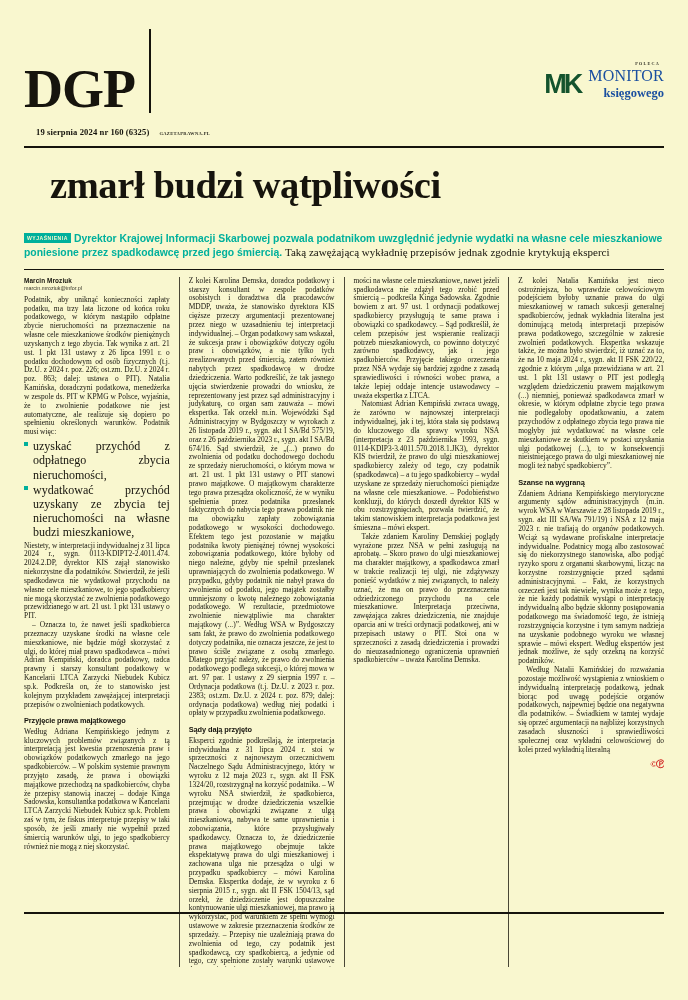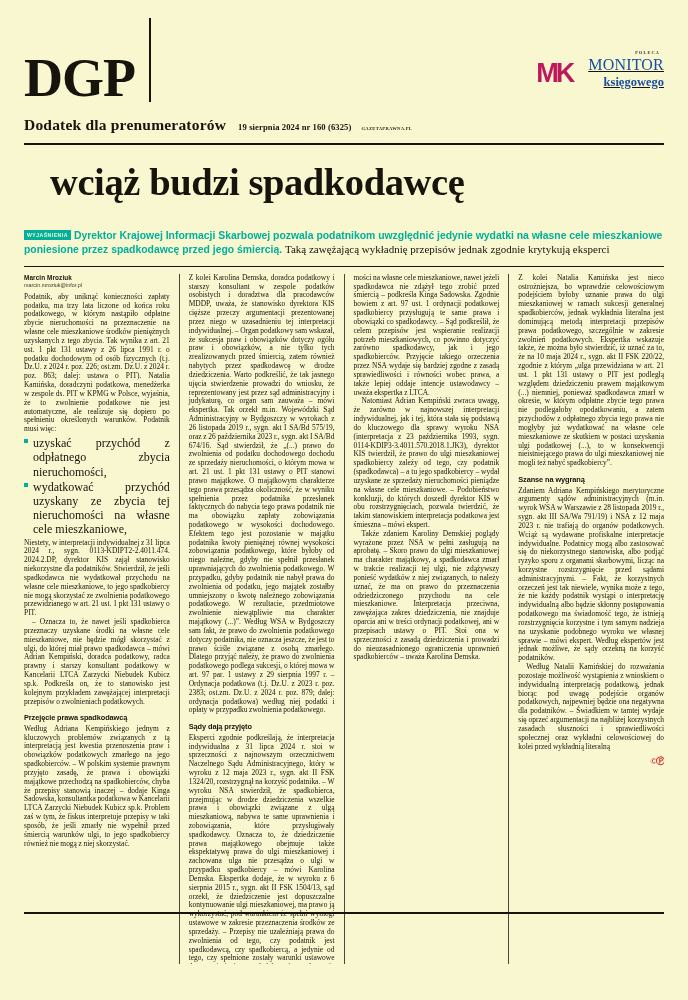--- a/index.html
+++ b/index.html
@@ -4,21 +4,21 @@
 <style>
   html,body{margin:0;padding:0;}
   body{
     width:688px;height:1000px;
     background:#f9f7cf;
     font-family:"Liberation Serif",serif;
     color:#16140d;
     overflow:hidden;
     position:relative;
   }
-  .page{width:688px;height:928px;position:relative;box-sizing:border-box;padding:0 24px;}
+  .page{width:688px;height:928px;position:relative;box-sizing:border-box;padding:11px 24px;}
 
   
   .masthead{padding-top:18px;position:relative;}
   .mast-row{display:flex;align-items:flex-end;}
   .dgp{
     font-family:"Liberation Serif",serif;
     font-weight:bold;font-size:54px;line-height:0.92;
     letter-spacing:-1px;
   }
   .mast-sep{
@@ -31,22 +31,22 @@
   .mast-sub{
     display:flex;align-items:baseline;margin-top:12px;
   }
   .sub-main{font-weight:bold;font-size:15.5px;letter-spacing:0.2px;}
   .sub-date{font-weight:bold;font-size:8.6px;margin-left:12px;letter-spacing:0.1px;}
   .sub-url{font-weight:bold;font-size:4.6px;margin-left:10px;letter-spacing:0.3px;color:#2b2a20;}
 
   .mk-logo{position:absolute;right:0;top:50px;text-align:right;}
   .mk-poleca{font-size:4.2px;font-weight:bold;letter-spacing:1.2px;color:#2d2c22;margin-bottom:2px;margin-right:4px;}
   .mk-box{display:flex;align-items:center;justify-content:flex-end;}
-  .mk-mark{font-family:"Liberation Sans",sans-serif;font-weight:bold;font-size:27px;color:#be185d;letter-spacing:-3px;line-height:1;}
-  .mk-words{margin-left:16px;line-height:1.0;text-decoration:underline;}
+  .mk-mark{font-family:"Liberation Sans",sans-serif;font-weight:bold;font-size:27px;color:#14532d;letter-spacing:-3px;line-height:1;}
+  .mk-words{margin-left:8px;line-height:1.0;}
   .mk-w1{font-family:"Liberation Serif",serif;font-size:16px;color:#1a4fa0;letter-spacing:0.2px;}
   .mk-w2{font-family:"Liberation Serif",serif;font-weight:bold;font-size:12.5px;color:#1a4fa0;text-align:center;}
 
   .rule-thick{border-top:2.4px solid #16140d;margin-top:9px;}
 
   
   .headline{
     font-family:"Liberation Serif",serif;
     font-weight:bold;font-size:38.5px;line-height:1.07;
     letter-spacing:-0.4px;
@@ -123,61 +123,60 @@
 <body>
 
 <div class="page">
 
   <div class="masthead">
     <div class="mast-row">
       <div class="dgp">DGP</div>
       <div class="mast-sep"></div>
     </div>
     <div class="mast-sub">
-      <span class="sub-main">Dodatek dla prenumeratorów</span>
       <span class="sub-date">19 sierpnia 2024 nr 160 (6325)</span>
       <span class="sub-url">GAZETAPRAWNA.PL</span>
     </div>
 
     <div class="mk-logo">
       <div class="mk-poleca">POLECA</div>
       <div class="mk-box">
         <span class="mk-mark">MK</span>
         <span class="mk-words">
           <span class="mk-w1">MONITOR</span><br>
           <span class="mk-w2">księgowego</span>
         </span>
       </div>
     </div>
     <div class="rule-thick"></div>
   </div>
 
   <h1 class="headline">
-    <span class="l2">wciąż budzi spadkodawcę</span>
+    <span class="l2">zmarł budzi wątpliwości</span>
   </h1>
 
   <div class="lead">
     <span class="badge">WYJAŚNIENIA</span><span class="lead-hi">Dyrektor Krajowej Informacji Skarbowej pozwala podatnikom uwzględnić jedynie wydatki na własne cele mieszkaniowe poniesione przez spadkodawcę przed jego śmiercią.</span> <span class="lead-rest">Taką zawężającą wykładnię przepisów jednak zgodnie krytykują eksperci</span>
   </div>
   <div class="rule-lead"></div>
 
   <div class="cols" id="cols">
       <div class="col" style="overflow: hidden;">
         <div class="byline">
           <div class="by-name">Marcin Mroziuk</div>
           <div class="by-mail">marcin.mroziuk@infor.pl</div>
         </div>
         <p class="body noind">Podatnik, aby uniknąć konieczności zapłaty podatku, ma trzy lata liczone od końca roku podatkowego, w którym nastąpiło odpłatne zbycie nieruchomości na przeznaczenie na własne cele mieszkaniowe środków pieniężnych uzyskanych z tego zbycia. Tak wynika z art. 21 ust. 1 pkt 131 ustawy z 26 lipca 1991 r. o podatku dochodowym od osób fizycznych (t.j. Dz.U. z 2024 r. poz. 226; ost.zm. Dz.U. z 2024 r. poz. 863; dalej: ustawa o PIT). Natalia Kamińska, doradczyni podatkowa, menedżerka w zespole ds. PIT w KPMG w Polsce, wyjaśnia, że to zwolnienie podatkowe nie jest automatyczne, ale realizuje się dopiero po spełnieniu określonych warunków. Podatnik musi więc:</p>
         <ul class="blist">
           <li>uzyskać przychód z odpłatnego zbycia nieruchomości,</li>
-          <li>wydatkować przychód uzyskany ze zbycia tej nieruchomości na własne cele mieszkaniowe,</li>
+          <li>wydatkować przychód uzyskany ze zbycia tej nieruchomości na własne budzi mieszkaniowe,</li>
         </ul>
         <p class="body">Niestety, w interpretacji indywidualnej z 31 lipca 2024 r., sygn. 0113-KDIPT2-2.4011.474. 2024.2.DP, dyrektor KIS zajął stanowisko niekorzystne dla podatników. Stwierdził, że jeśli spadkodawca nie wydatkował przychodu na własne cele mieszkaniowe, to jego spadkobiercy nie mogą skorzystać ze zwolnienia podatkowego przewidzianego w art. 21 ust. 1 pkt 131 ustawy o PIT.</p>
         <p class="body">– Oznacza to, że nawet jeśli spadkobierca przeznaczy uzyskane środki na własne cele mieszkaniowe, nie będzie mógł skorzystać z ulgi, do której miał prawo spadkodawca – mówi Adrian Kempiński, doradca podatkowy, radca prawny i starszy konsultant podatkowy w Kancelarii LTCA Zarzycki Niebudek Kubicz sp.k. Podkreśla on, że to stanowisko jest kolejnym przykładem zawężającej interpretacji przepisów o zwolnieniach podatkowych.</p>
-        <div class="subhead">Przejęcie prawa spadkodawcą</div>
+        <div class="subhead">Przyjęcie prawa majątkowego</div>
         <p class="body">Według Adriana Kempińskiego jednym z kluczowych problemów związanych z tą interpretacją jest kwestia przenoszenia praw i obowiązków podatkowych zmarłego na jego spadkobierców. – W polskim systemie prawnym przyjęto zasadę, że prawa i obowiązki majątkowe przechodzą na spadkobierców, chyba że przepisy stanowią inaczej – dodaje Kinga Sadowska, konsultantka podatkowa w Kancelarii LTCA Zarzycki Niebudek Kubicz sp.k. Problem zaś w tym, że fiskus interpretuje przepisy w taki sposób, że jeśli zmarły nie wypełnił przed śmiercią warunków ulgi, to jego spadkobiercy również nie mogą z niej skorzystać.</p>
       </div>
       <div class="col" style="overflow: hidden;">
         <p class="body noind">Z kolei Karolina Demska, doradca podatkowy i starszy konsultant w zespole podatków osobistych i doradztwa dla pracodawców MDDP, uważa, że stanowisko dyrektora KIS cięższe przeczy argumentacji prezentowanej przez niego w uzasadnieniu tej interpretacji indywidualnej. – Organ podatkowy sam wskazał, że sukcesja praw i obowiązków dotyczy ogółu praw i obowiązków, a nie tylko tych zrealizowanych przed śmiercią, zatem również nabytych przez spadkodawcę w drodze dziedziczenia. Warto podkreślić, że tak jasnego ujęcia stwierdzenie prowadzi do wniosku, że reprezentowany jest przez sąd administracyjny i judykaturę, co organ sam zauważa – mówi ekspertka. Tak orzekł m.in. Wojewódzki Sąd Administracyjny w Bydgoszczy w wyrokach z 26 listopada 2019 r., sygn. akt I SA/Bd 575/19, oraz z 26 października 2023 r., sygn. akt I SA/Bd 674/16. Sąd stwierdził, że „(...) prawo do zwolnienia od podatku dochodowego dochodu ze sprzedaży nieruchomości, o którym mowa w art. 21 ust. 1 pkt 131 ustawy o PIT stanowi prawo majątkowe. O majątkowym charakterze tego prawa przesądza okoliczność, że w wyniku spełnienia przez podatnika przesłanek faktycznych do nabycia tego prawa podatnik nie ma obowiązku zapłaty zobowiązania podatkowego w wysokości dochodowego. Efektem tego jest pozostanie w majątku podatnika kwoty pieniężnej równej wysokości zobowiązania podatkowego, które byłoby od niego należne, gdyby nie spełnił przesłanek uprawniających do zwolnienia podatkowego. W przypadku, gdyby podatnik nie nabył prawa do zwolnienia od podatku, jego majątek zostałby umniejszony o kwotę należnego zobowiązania podatkowego. W rezultacie, przedmiotowe zwolnienie niewątpliwie ma charakter majątkowy (...)”. Według WSA w Bydgoszczy sam fakt, że prawo do zwolnienia podatkowego dotyczy podatnika, nie oznacza jeszcze, że jest to prawo ściśle związane z osobą zmarłego. Dlatego przyjąć należy, że prawo do zwolnienia podatkowego podlega sukcesji, o której mowa w art. 97 par. 1 ustawy z 29 sierpnia 1997 r. – Ordynacja podatkowa (t.j. Dz.U. z 2023 r. poz. 2383; ost.zm. Dz.U. z 2024 r. poz. 879; dalej: ordynacja podatkowa) według niej podatki i opłaty w przypadku zwolnienia podatkowego.</p>
         <div class="subhead">Sądy dają przyjęto</div>
         <p class="body">Eksperci zgodnie podkreślają, że interpretacja indywidualna z 31 lipca 2024 r. stoi w sprzeczności z najnowszym orzecznictwem Naczelnego Sądu Administracyjnego, który w wyroku z 12 maja 2023 r., sygn. akt II FSK 1324/20, rozstrzygnął na korzyść podatnika. – W wyroku NSA stwierdził, że spadkobierca, przejmując w drodze dziedziczenia wszelkie prawa i obowiązki związane z ulgą mieszkaniową, nabywa te same uprawnienia i zobowiązania, które przysługiwały spadkodawcy. Oznacza to, że dziedziczenie prawa majątkowego obejmuje także ekspektatywę prawa do ulgi mieszkaniowej i zachowana ulga nie przesądza o ulgi w przypadku spadkobiercy – mówi Karolina Demska. Ekspertka dodaje, że w wyroku z 6 sierpnia 2015 r., sygn. akt II FSK 1504/13, sąd orzekł, że dziedziczenie jest dopuszczalne kontynuowanie ulgi mieszkaniowej, ma prawo ją wykorzystać, pod warunkiem że spełni wymogi ustawowe w zakresie przeznaczenia środków ze sprzedaży. – Przepisy nie uzależniają prawa do zwolnienia od tego, czy podatnik jest spadkodawcą, czy spadkobiercą, a jedynie od tego, czy spełnione zostały warunki ustawowe do poniesienia wydatków i zachowania terminów. Każdy podatnik, jeśli przeznaczy środki na własne cele mieszkaniowe, powinien móc skorzystać z ulgi, niezależnie od tego, w jaki sposób nabył prawo do nieruchomości. Należy podkreślić, że ulga mieszkaniowa ma na celu wsparcie podatników w realizacji ich potrzeb mieszkaniowych, a odmowa przyznania tego prawa spadkobiercy stoi w sprzeczności z tym celem – stwierdza ekspertka.</p>
       </div>
       <div class="col" style="overflow: hidden;">
         <p class="body noind">mości na własne cele mieszkaniowe, nawet jeżeli spadkodawca nie zdążył tego zrobić przed śmiercią – podkreśla Kinga Sadowska. Zgodnie bowiem z art. 97 ust. 1 ordynacji podatkowej spadkobiercy przysługują te same prawa i obowiązki co spadkodawcy. – Sąd podkreślił, że celem przepisów jest wspieranie realizacji potrzeb mieszkaniowych, co powinno dotyczyć zarówno spadkodawcy, jak i jego spadkobierców. Przyjęcie takiego orzeczenia przez NSA wydaje się bardziej zgodne z zasadą sprawiedliwości i równości wobec prawa, a także lepiej oddaje intencje ustawodawcy – uważa ekspertka z LTCA.</p>
         <p class="body">Natomiast Adrian Kempiński zwraca uwagę, że zarówno w najnowszej interpretacji indywidualnej, jak i tej, która stała się podstawą do kluczowego dla sprawy wyroku NSA (interpretacja z 23 października 1993, sygn. 0114-KDIP3-3.4011.570.2018.1.JK3), dyrektor KIS twierdził, że prawo do ulgi mieszkaniowej spadkobiercy zależy od tego, czy podatnik (spadkodawca) – a tu jego spadkobiercy – wydał uzyskane ze sprzedaży nieruchomości pieniądze na własne cele mieszkaniowe. – Podobieństwo konkluzji, do których doszedł dyrektor KIS w obu rozstrzygnięciach, pozwala twierdzić, że takim stanowiskiem interpretacja podatkowa jest śmieszna – mówi ekspert.</p>

